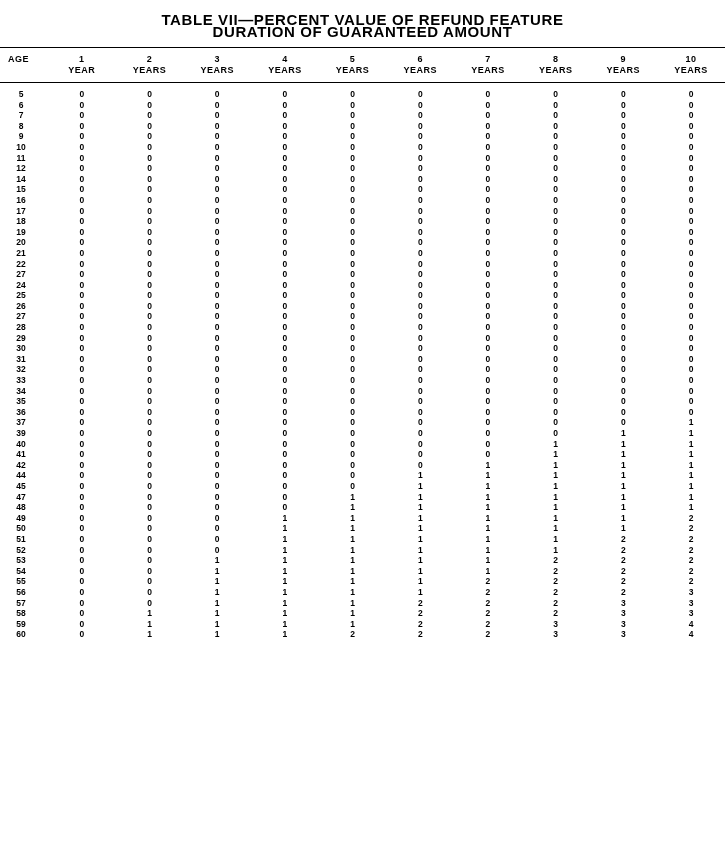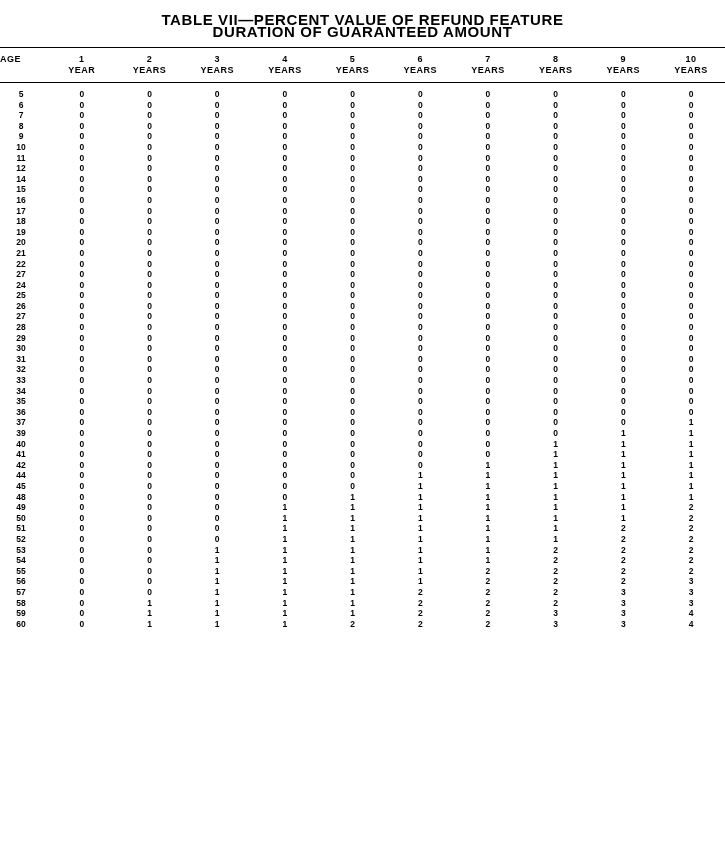--- a/index.html
+++ b/index.html
@@ -61,20 +61,21 @@
     padding-top: 6px;
     line-height: 11px;
   }
   .head-unit {
     display: block;
     line-height: 11px;
     padding-bottom: 6px;
   }
   .agehead .head-num {
     padding-top: 6px;
+    margin-left: 8px;
   }
   tbody td {
     font-size: 8.5px;
     font-weight: bold;
     text-align: center;
     line-height: 10.6px;
     padding: 0;
     height: 10.6px;
   }
   tbody td.age {
@@ -656,20 +657,33 @@
           <td>0</td>
           <td>0</td>
           <td>0</td>
           <td>1</td>
           <td>1</td>
           <td>1</td>
           <td>1</td>
           <td>1</td>
         </tr>
         <tr>
+          <td class="age">47</td>
+          <td>0</td>
+          <td>0</td>
+          <td>0</td>
+          <td>0</td>
+          <td>1</td>
+          <td>1</td>
+          <td>1</td>
+          <td>1</td>
+          <td>1</td>
+          <td>1</td>
+        </tr>
+        <tr>
           <td class="age">48</td>
           <td>0</td>
           <td>0</td>
           <td>0</td>
           <td>0</td>
           <td>1</td>
           <td>1</td>
           <td>1</td>
           <td>1</td>
           <td>1</td>

